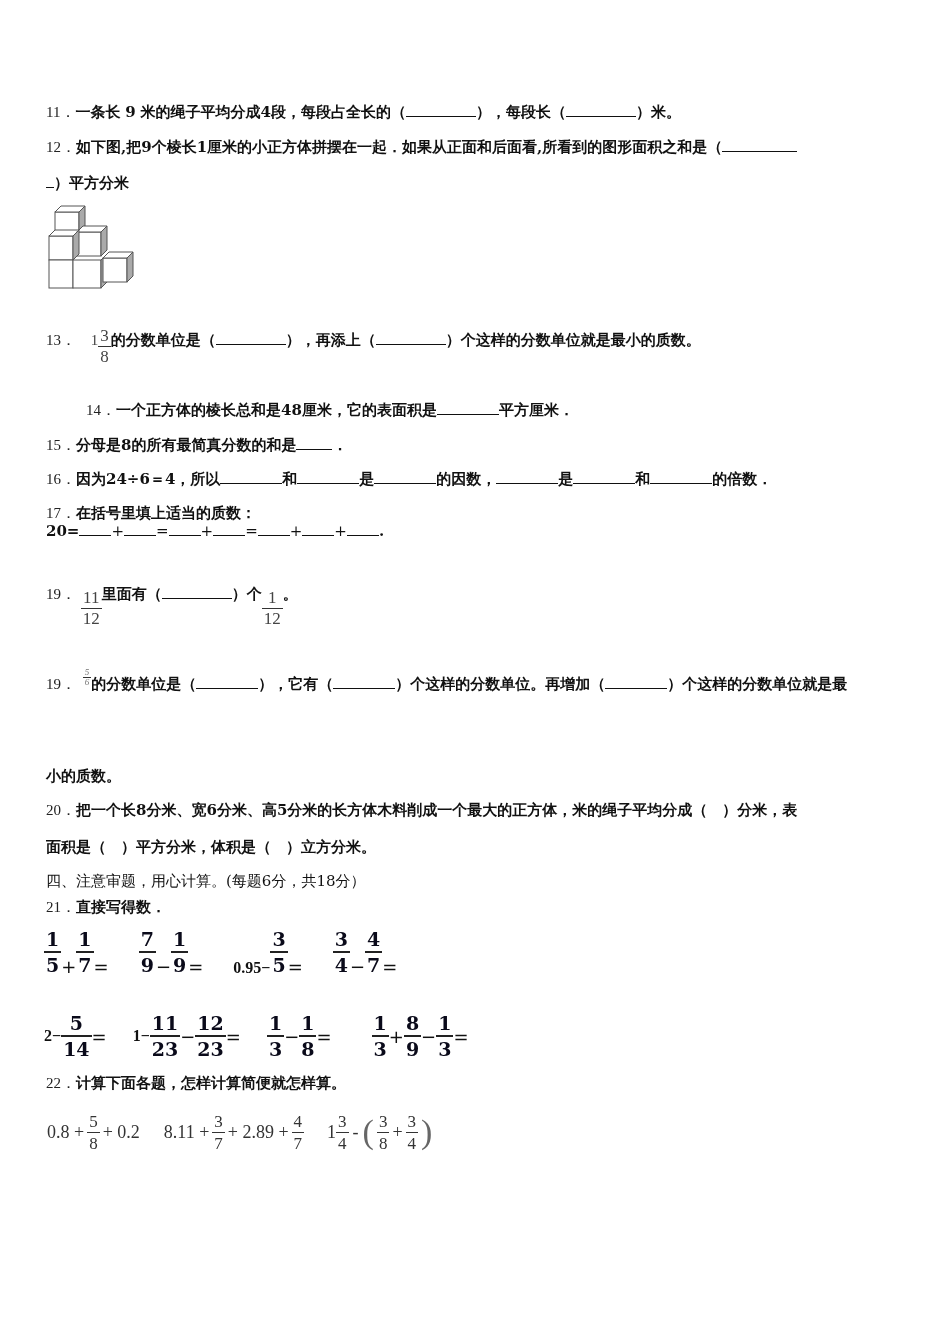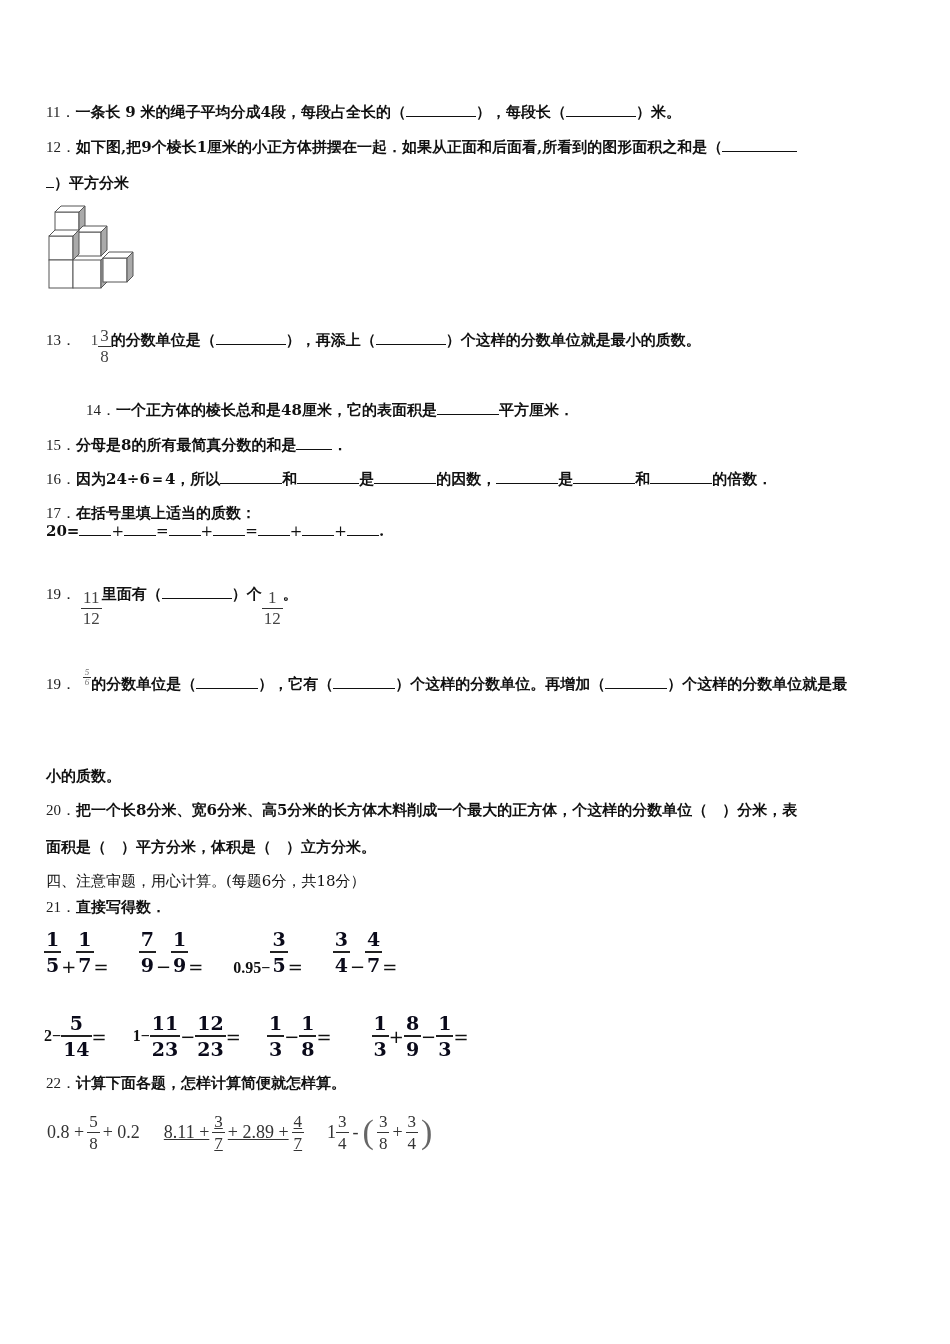--- a/index.html
+++ b/index.html
@@ -112,21 +112,21 @@
   <span class="frac tiny" style="vertical-align:14px; margin-left:2px">
       <span class="n">5</span>
       <span class="d">6</span>
     </span><span class="b">的分数单位是（</span><span class="blank w60"></span><span class="b">），它有（</span><span class="blank w60"></span><span class="b">）个这样的分数单位。再增加（</span><span class="blank w60"></span><span class="b">）个这样的分数单位就是最</span>
 </div>
 <div class="line" style="top:766px;">
   <span class="b">小的质数。</span>
 </div>
 
 <div class="line" style="top:800px;">
-  <span class="num">20．</span><span class="b">把一个长</span><span class="b">8</span><span class="b">分米、宽</span><span class="b">6</span><span class="b">分米、高</span><span class="b">5</span><span class="b">分米的长方体木料削成一个最大的正方体，个这样的分数单位（　）分米，表</span>
+  <span class="num">20．</span><span class="b">把一个长</span><span class="b">8</span><span class="b">分米、宽</span><span class="b">6</span><span class="b">分米、高</span><span class="b">5</span><span class="b">分米的长方体木料削成一个最大的正方体，米的绳子平均分成（　）分米，表</span>
 </div>
 <div class="line" style="top:837px;">
   <span class="b">面积是（　）平方分米，体积是（　）立方分米。</span>
 </div>
 
 <div class="line" style="top:871px;text-align:center;">
   <span>四、注意审题，用心计算。(每题</span><span>6</span><span>分，共</span><span>18</span><span>分）</span>
 </div>
 
 <div class="line" style="top:897px;">
@@ -239,21 +239,21 @@
 
 <div class="calc22" style="position:absolute; left:47px; top:1106px; height:52px; display:flex; align-items:center;">
   <span style="display:inline-flex; align-items:center;">
     <span>0.8 +</span>
       <span class="frac" style="margin:0 3px">
         <span class="n">5</span>
         <span class="d">8</span>
       </span>
       <span>+ 0.2</span>
   </span>
-  <span style="display:inline-flex; align-items:center; margin-left:24px;text-decoration:underline;">
+  <span style="display:inline-flex; align-items:center; margin-left:24px;">
     <span>8.11 +</span>
       <span class="frac" style="margin:0 3px">
         <span class="n">3</span>
         <span class="d">7</span>
       </span>
       <span>+ 2.89 +</span>
       <span class="frac" style="margin:0 3px">
         <span class="n">4</span>
         <span class="d">7</span>
       </span>

